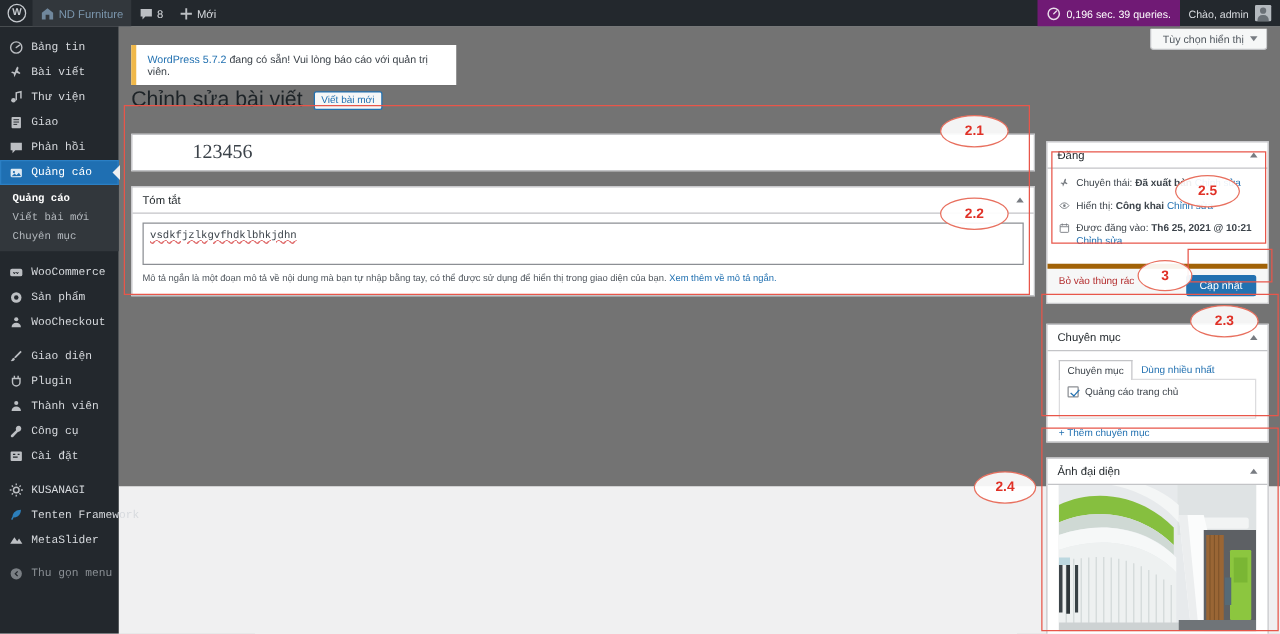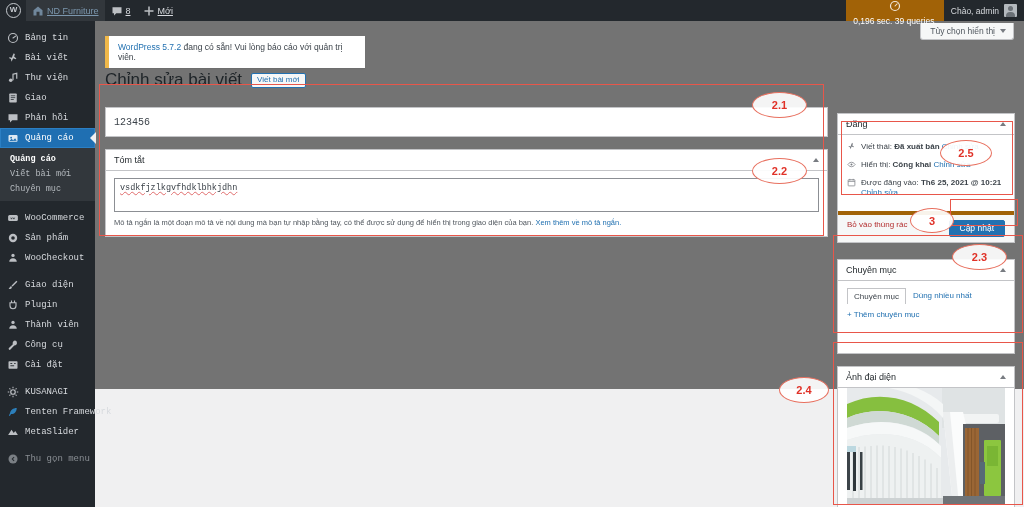--- a/index.html
+++ b/index.html
@@ -13,29 +13,28 @@
 
   
   .adminbar {
     position: absolute; top: 0; left: 0; width: 1024px; height: 21px;
     background: #23282d; color: #e6e6e6;
     display: flex; align-items: center; font-size: 9px; z-index: 40;
   }
   .ab-left { display: flex; align-items: center; height: 100%; }
   .ab-item {
     display: flex; align-items: center; gap: 3px;
-    padding: 0 6px; height: 100%; color: #d7dade; white-space: nowrap; text-decoration: underline;
+    padding: 0 6px; height: 100%; color: #d7dade; white-space: nowrap;
   }
   .ab-site { background: #32373c; color: #7b96ad; }
   .ab-right { margin-left: auto; display: flex; align-items: center; height: 100%; }
   .ab-perf {
-    background: #a16207; color: #fff; height: 100%;
+    background: #701a75; color: #fff; height: 100%;
     display: flex; align-items: center; gap: 4px; padding: 0 7px;
     font-size: 8.5px;
-    flex-direction: column;
   }
   .ab-howdy {
     display: flex; align-items: center; gap: 5px; padding: 0 7px;
     height: 100%; color: #d7dade; font-size: 8.5px;
   }
   .avatar-sq {
     width: 13px; height: 13px; background: #b4b9be; border-radius: 1px;
     display: block; position: relative;
   }
   .avatar-sq::before {
@@ -126,22 +125,22 @@
     line-height: 1;
   }
 
   
   .title-box {
     position: absolute; left: 10px; top: 86px; width: 723px; height: 30px;
     background: #fff; border: 1px solid #c3c4c7;
     display: flex; align-items: center; padding: 0 8px;
   }
   .title-input {
-    border: none; outline: none; font-size: 10px; color: #3c434a;
-    width: 100%; font-family: Liberation Mono, monospace; background: transparent;
+    border: none; outline: none; font-size: 16px; color: #3c434a;
+    width: 100%; font-family: Liberation Serif, serif; background: transparent; margin-left: 40px;
   }
 
   
   .metabox {
     position: absolute; background: #fff; border: 1px solid #c3c4c7;
   }
   .mb-head {
     display: flex; align-items: center; justify-content: space-between;
     padding: 5px 8px; border-bottom: 1px solid #c3c4c7;
     font-size: 9px; color: #1d2327;
@@ -475,21 +474,21 @@
     <div class="metabox publish-box">
       <div class="mb-head">
         <span>Đăng</span>
         <span class="toggle-arrow"></span>
       </div>
       <div class="pb-rows">
         <div class="pb-row">
           <svg class="pb-ico" viewBox="0 0 16 16">
             <path d="M9 1.5l1.5 1.5-1 3 3 2.5-1 1-3.2-1.3L6 13l-.8-3.7L2.5 8l1-1 3 .8 1-3.2z" fill="#787c82"></path>
           </svg>
-          <span><span>Viết thái:</span>
+          <span><span>Chuyên thái:</span>
             <b>Đã xuất bản</b>
             <span class="lnk">Chỉnh sửa</span>
           </span>
         </div>
         <div class="pb-row">
           <svg class="pb-ico" viewBox="0 0 16 16">
             <path d="M1.5 8S4 4 8 4s6.5 4 6.5 4-2.5 4-6.5 4S1.5 8 1.5 8z" fill="none" stroke="#787c82" stroke-width="1.3"></path>
             <circle cx="8" cy="8" r="1.8" fill="#787c82"></circle>
           </svg>
           <span><span>Hiển thị:</span>
@@ -516,20 +515,26 @@
 
     <div class="metabox cats-box">
       <div class="mb-head">
         <span>Chuyên mục</span>
         <span class="toggle-arrow"></span>
       </div>
       <div class="cat-tabs">
         <span class="cat-tab sel">Chuyên mục</span>
         <span class="cat-tab">Dùng nhiều nhất</span>
       </div>
+      <div class="cat-list">
+        <div class="cat-item">
+          <span class="cbox checked"></span>
+          <span>Quảng cáo trang chủ</span>
+        </div>
+      </div>
       <div class="add-cat lnk">+ Thêm chuyên mục</div>
     </div>
 
     <div class="metabox feat-box">
       <div class="mb-head">
         <span>Ảnh đại diện</span>
         <span class="toggle-arrow"></span>
       </div>
       <div class="feat-img">
         <svg viewBox="0 0 158 117" width="158" height="117">

